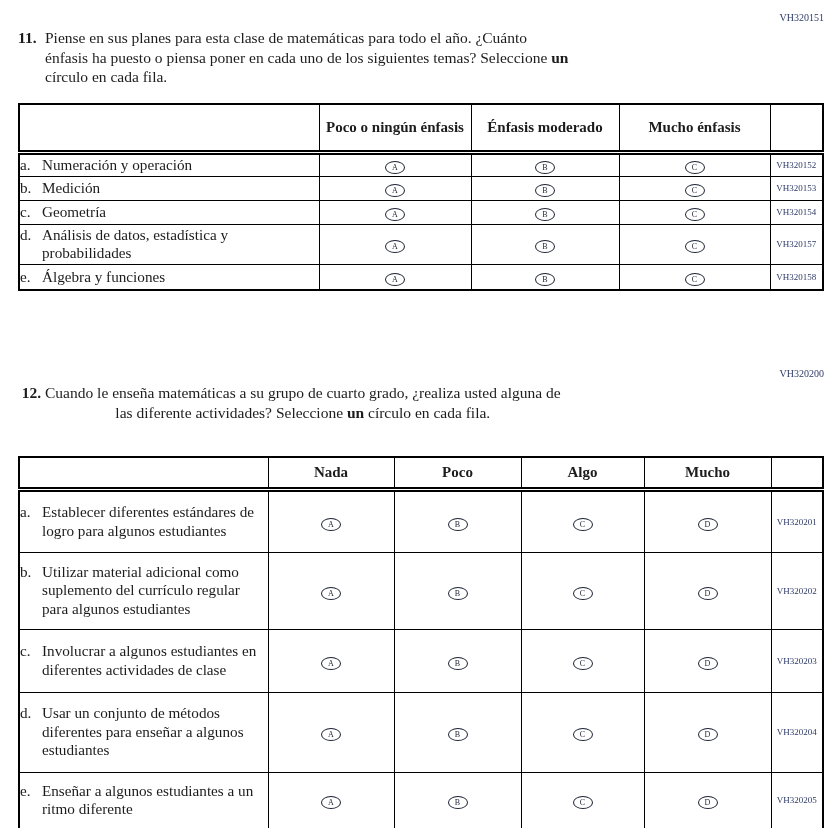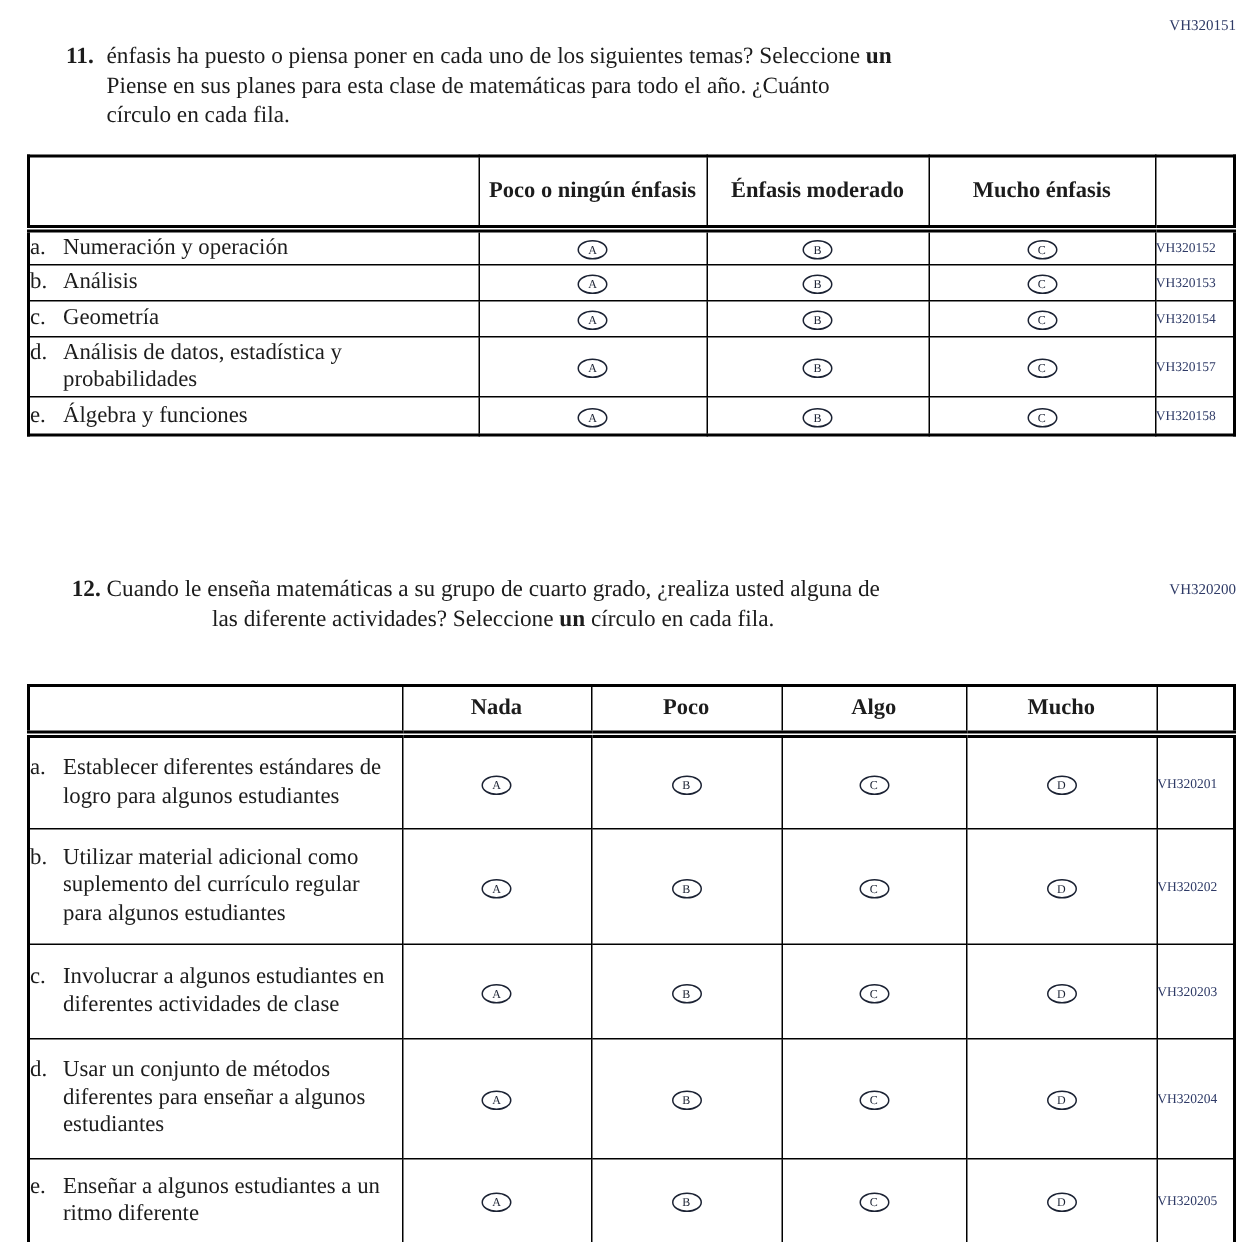--- a/index.html
+++ b/index.html
@@ -15,21 +15,21 @@
   }
   .qcode {
     position: absolute;
     right: 15px;
     font-size: 10px;
     color: #2e3a66;
     letter-spacing: 0px;
   }
   .question {
     position: absolute;
-    left: 44px;
+    left: 18px;
     display: flex;
     font-size: 15.5px;
     line-height: 19.5px;
   }
   .qnum { font-weight: bold; width: 27px; flex: none; }
   .qtext b { font-weight: bold; }
 
   table.survey {
     position: absolute;
     left: 18px;
@@ -66,42 +66,43 @@
     border-radius: 50%;
     font-size: 8px;
     line-height: 11px;
     text-align: center;
     color: #1b2233;
     cursor: pointer;
     background: #fff;
   }
   td.code-cell {
     font-size: 9px;
+    text-align: center;
     vertical-align: middle;
     color: #2e3a66;
     padding: 0 1px;
   }
   #table1 { top: 103px; }
   #table2 { top: 456px; border-radius: 10px; }
   #q11-code { top: 12px; text-align: center; }
   #q11 { top: 28px; width: 625px; }
-  #q12-code { top: 368px; margin-top: 20px; }
+  #q12-code { top: 368px; }
   #q12 { top: 383px; width: 650px; text-align: center; }
 </style>
 </head>
 <body>
 
 <div class="page">
 
   <div class="qcode" id="q11-code">VH320151</div>
   <div class="question" id="q11">
     <span class="qnum">11.</span>
     <span class="qtext">
+      <span style="display:block">Piense en sus planes para esta clase de matemáticas para todo el año. ¿Cuánto</span>
       <span style="display:block"><span>énfasis ha puesto o piensa poner en cada uno de los siguientes temas? Seleccione </span><b>un</b></span>
-      <span style="display:block">Piense en sus planes para esta clase de matemáticas para todo el año. ¿Cuánto</span>
       <span style="display:block">círculo en cada fila.</span>
     </span>
   </div>
 
   <table class="survey" id="table1">
     <colgroup>
       <col style="width:300px">
         <col style="width:152px">
         <col style="width:148px">
         <col style="width:151px">
@@ -126,21 +127,21 @@
           </td>
         <td class="opt-cell"><span class="oval"><span>A</span></span></td>
         <td class="opt-cell"><span class="oval"><span>B</span></span></td>
         <td class="opt-cell"><span class="oval"><span>C</span></span></td>
         <td class="code-cell">VH320152</td>
       </tr>
       <tr style="height:24px">
         <td class="label-cell">
             <span class="label-inner">
               <span class="row-letter">b.</span>
-              <span class="row-text">Análisis</span>
+              <span class="row-text">Medición</span>
             </span>
           </td>
         <td class="opt-cell"><span class="oval"><span>A</span></span></td>
         <td class="opt-cell"><span class="oval"><span>B</span></span></td>
         <td class="opt-cell"><span class="oval"><span>C</span></span></td>
         <td class="code-cell">VH320153</td>
       </tr>
       <tr style="height:24px">
         <td class="label-cell">
             <span class="label-inner">

